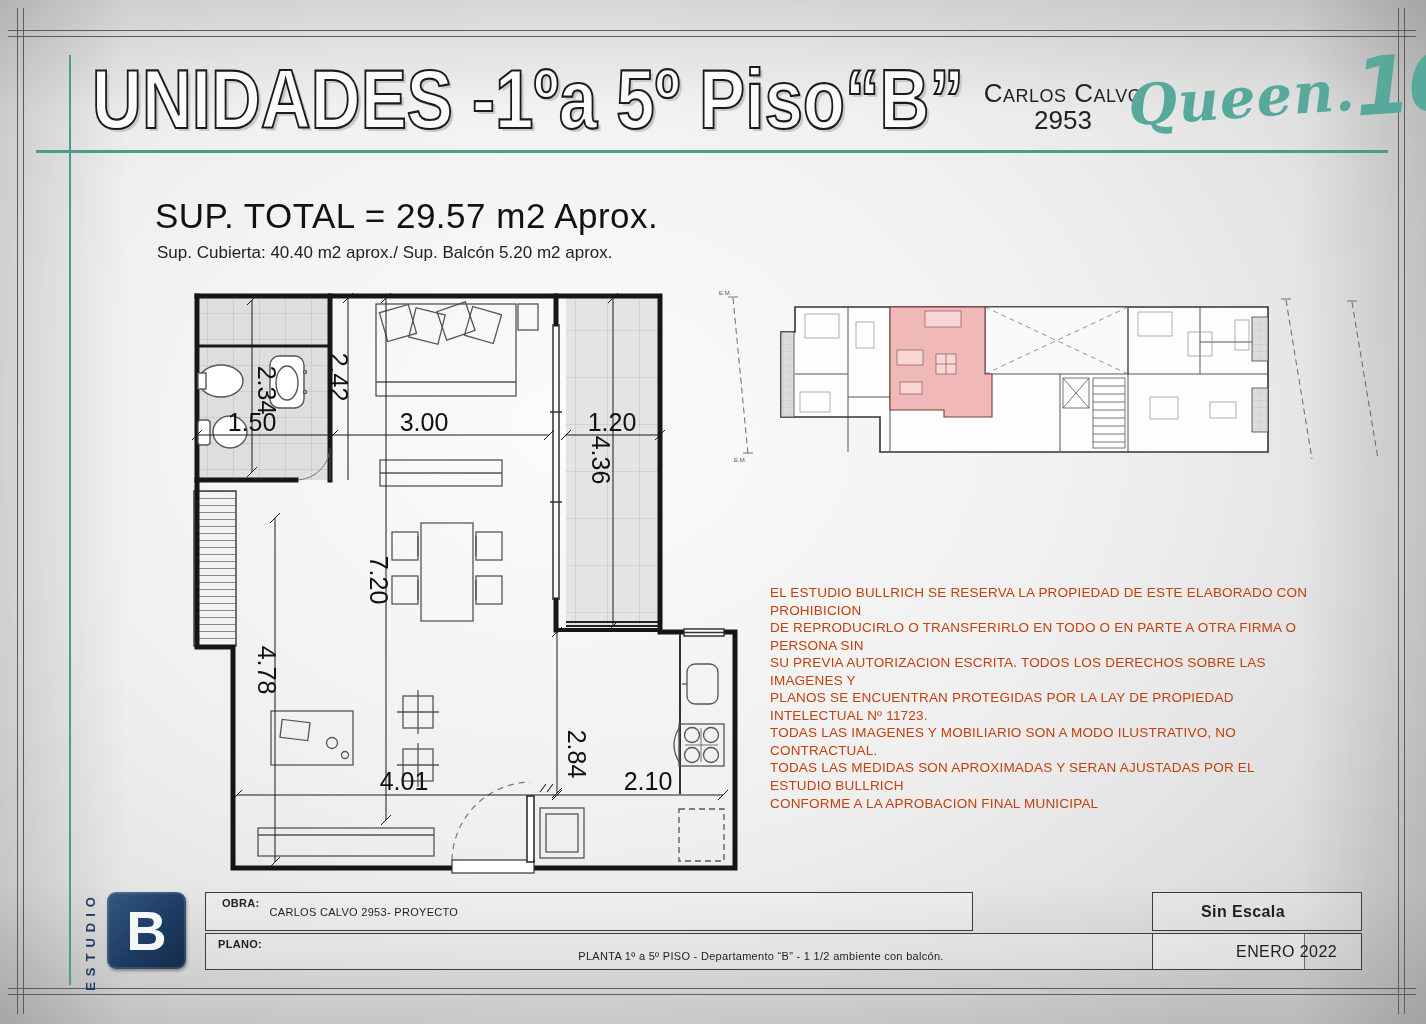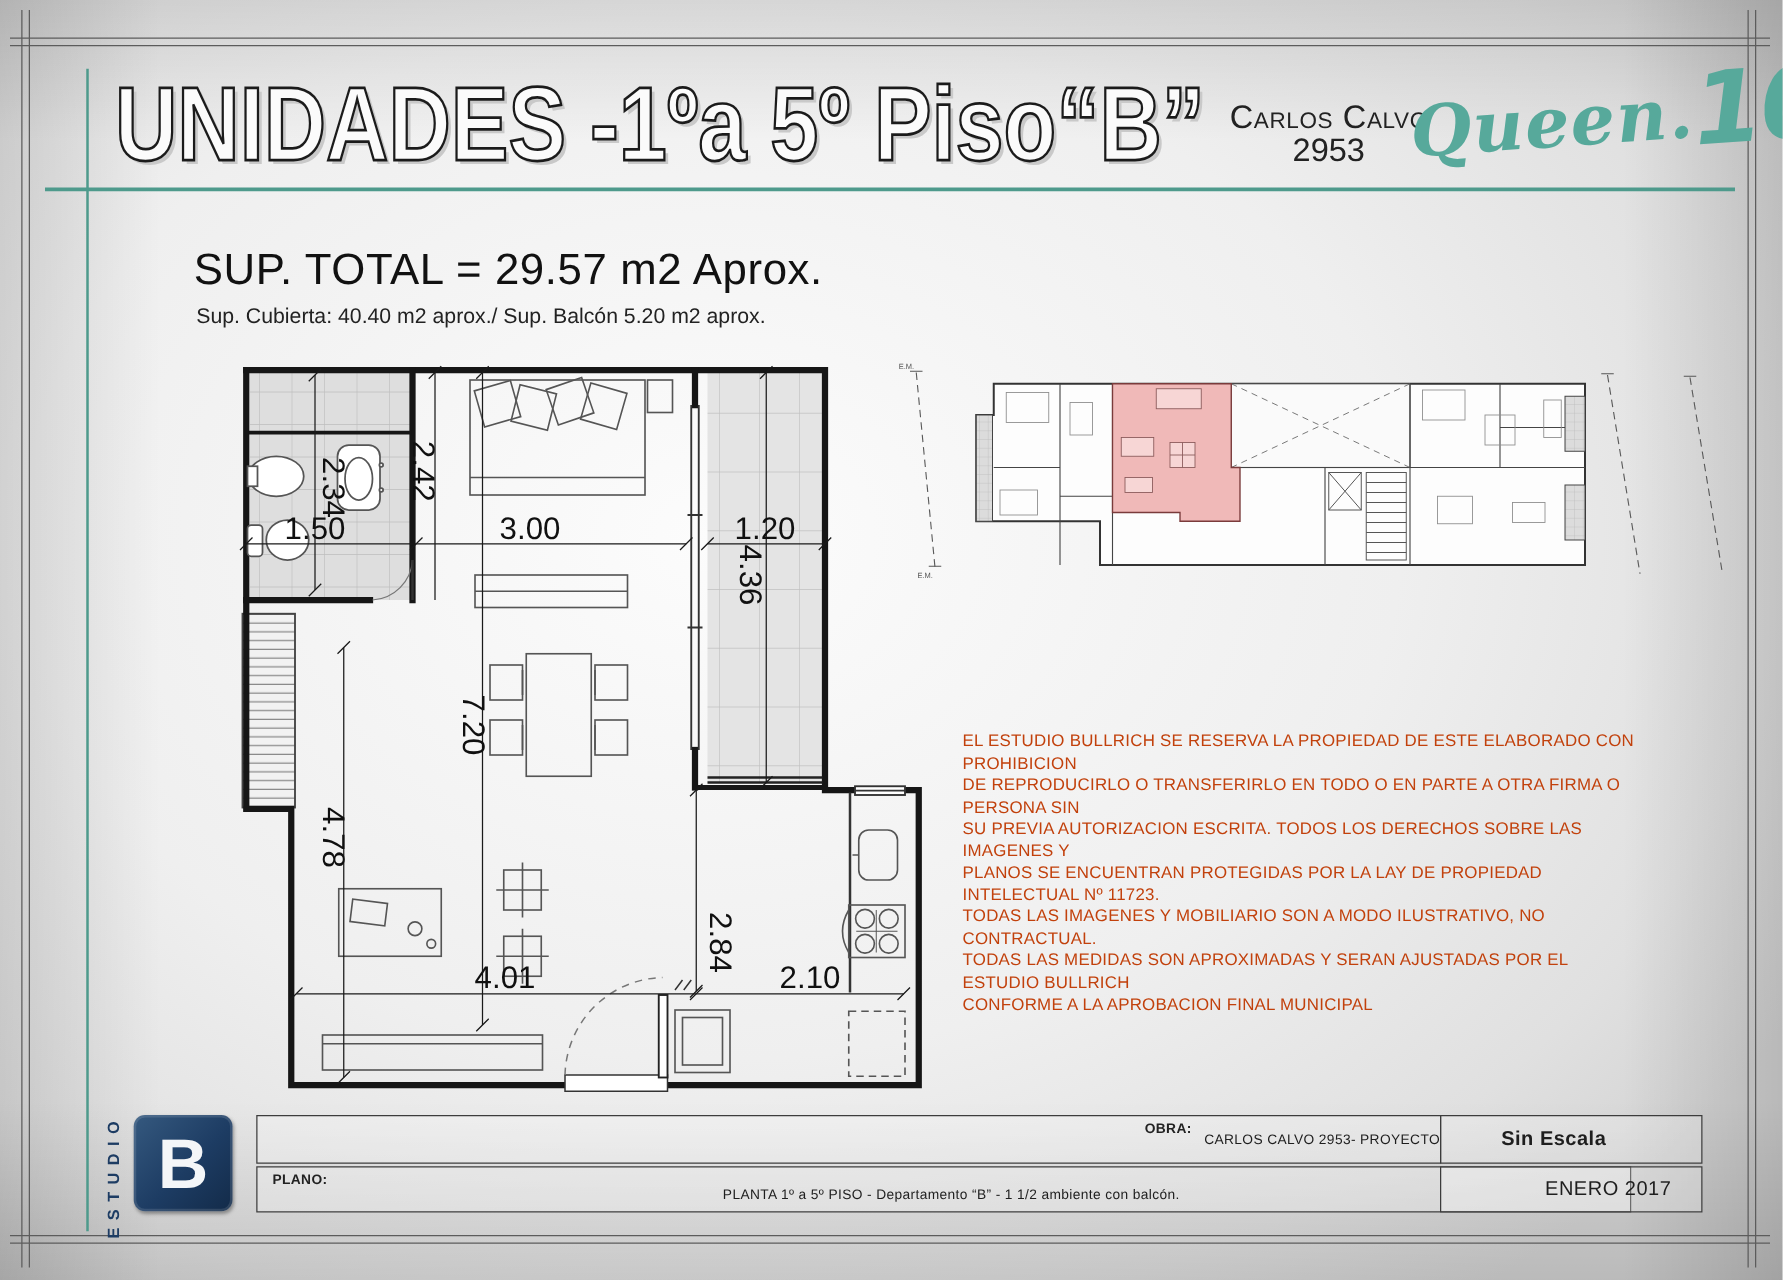--- a/index.html
+++ b/index.html
@@ -35,21 +35,21 @@
   .legal{left:770px;top:584px;width:540px;font-size:13.5px;line-height:1.3;color:#c2410c;letter-spacing:.2px;white-space:pre-line;}
   
   .estudio-vert{left:83px;top:891px;height:78px;width:18px;}
   .estudio-vert span{display:block;writing-mode:vertical-rl;transform:rotate(180deg);font-size:13px;font-weight:bold;letter-spacing:6px;color:#1d3c63;}
   .blogo{left:107px;top:892px;width:79px;height:77px;border-radius:9px;
     background:linear-gradient(135deg,#35597f 0%,#1d3c63 55%,#132b49 100%);
     box-shadow:inset 0 0 0 2px rgba(255,255,255,.12), 1px 2px 3px rgba(0,0,0,.35);
     display:flex;align-items:center;justify-content:center;}
   .blogo span{color:#f4f6f8;font-size:56px;font-weight:bold;line-height:1;}
   .tb{border:1px solid #3c3c3c;background:rgba(255,255,255,.25);box-sizing:border-box;display:flex;align-items:center;}
-  .tb-r1{left:205px;top:892px;width:948px;height:39px;padding-left:28px;justify-content:flex-end;}
+  .tb-r1{left:205px;top:892px;width:768px;height:39px;padding-left:16px;}
   .tb-r2{left:205px;top:933px;width:1100px;height:37px;padding-left:12px;flex-direction:column;}
   .tb-s1{left:1152px;top:892px;width:210px;height:39px;justify-content:center;padding-right:28px;font-weight:bold;}
   .tb-s2{left:1152px;top:933px;width:210px;height:37px;justify-content:flex-end;padding-right:24px;}
   .tb .lbl{font-size:11px;font-weight:bold;color:#222;margin-right:10px;align-self:flex-start;margin-top:4px;letter-spacing:.3px;}
   .tb .val{font-size:11px;color:#1e1e1e;letter-spacing:.3px;}
   .tb .rval{font-size:16px;color:#1e1e1e;letter-spacing:.4px;}
   
   .dim{font-family:"Liberation Sans",sans-serif;font-size:25px;fill:#101010;}
   .em{font-family:"Liberation Sans",sans-serif;font-size:6px;fill:#555;}
 </style>
@@ -315,14 +315,14 @@
   <span class="val">CARLOS CALVO 2953- PROYECTO</span>
 </div>
 <div class="abs tb tb-s1">
   <span class="rval">Sin Escala</span>
 </div>
 <div class="abs tb tb-r2">
   <span class="lbl">PLANO:</span>
   <span class="val">PLANTA  1º a 5º PISO - Departamento “B” - 1 1/2 ambiente con balcón.</span>
 </div>
 <div class="abs tb tb-s2">
-  <span class="rval">ENERO 2017</span>
+  <span class="rval">ENERO 2022</span>
 </div>
 
 </body></html>

